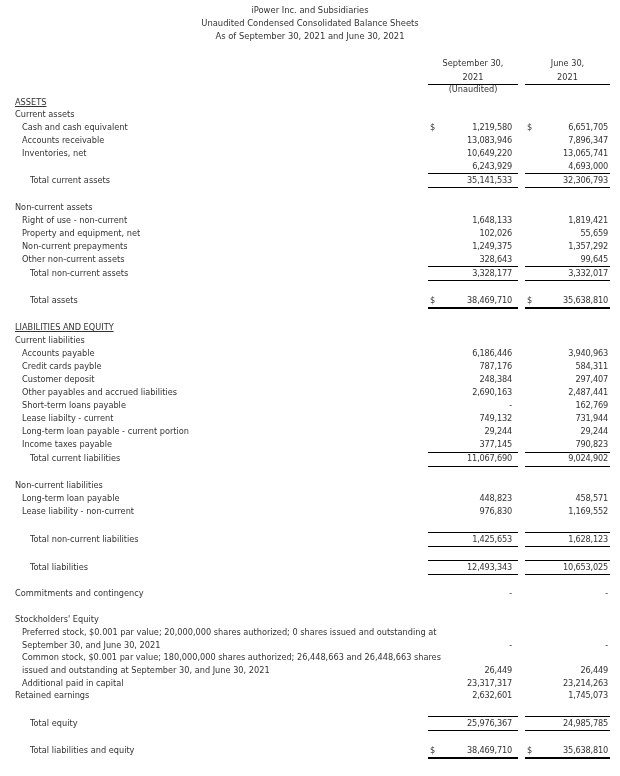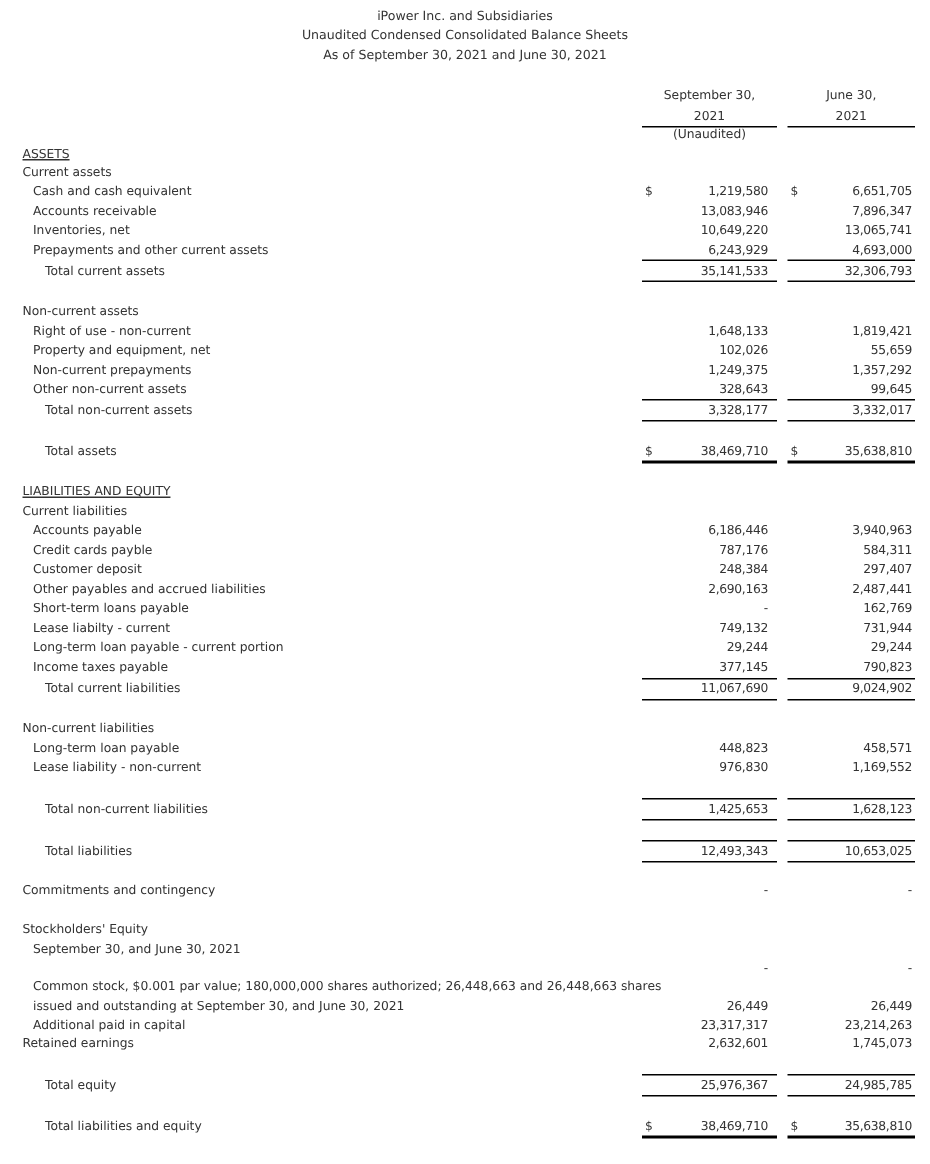--- a/index.html
+++ b/index.html
@@ -62,21 +62,20 @@
   <span class="lbl l1">Accounts receivable</span>
   <span class="val v1">13,083,946</span>
   <span class="val v2">7,896,347</span>
 </div>
 <div class="row" style="top:147px;">
   <span class="lbl l1">Inventories, net</span>
   <span class="val v1">10,649,220</span>
   <span class="val v2">13,065,741</span>
 </div>
 <div class="row" style="top:160px;">
-  <span class="lbl l1">Prepayments and other current assets</span>
   <span class="val v1">6,243,929</span>
   <span class="val v2">4,693,000</span>
 </div>
 <div class="hr c1" style="top:173px;"></div>
 <div class="hr c2" style="top:173px;"></div>
 <div class="row" style="top:174px;">
   <span class="lbl l2">Total current assets</span>
   <span class="val v1">35,141,533</span>
   <span class="val v2">32,306,793</span>
 </div>
@@ -218,20 +217,21 @@
 <div class="row" style="top:587px;">
   <span class="lbl l0">Commitments and contingency</span>
   <span class="val v1">-</span>
   <span class="val v2">-</span>
 </div>
 
 <div class="row" style="top:613px;">
   <span class="lbl l0">Stockholders' Equity</span>
 </div>
 <div class="wrap" style="left:22px; top:626px;">
+  <div>Preferred stock, $0.001 par value; 20,000,000 shares authorized; 0 shares issued and outstanding at</div>
   <div>September 30, and June 30, 2021</div>
 </div>
 <div class="row" style="top:639px;">
   <span class="val v1">-</span>
   <span class="val v2">-</span>
 </div>
 <div class="wrap" style="left:22px; top:651px;">
   <div>Common stock, $0.001 par value; 180,000,000 shares authorized; 26,448,663 and 26,448,663 shares</div>
   <div>issued and outstanding at September 30, and June 30, 2021</div>
 </div>

